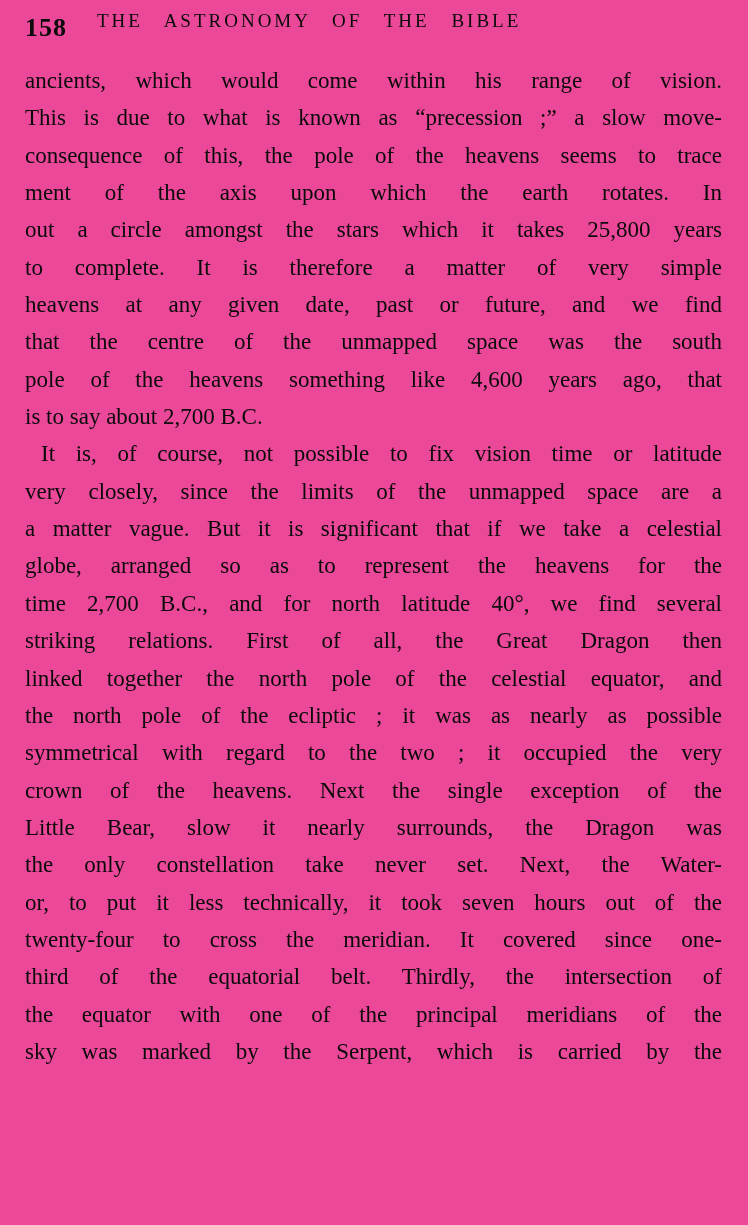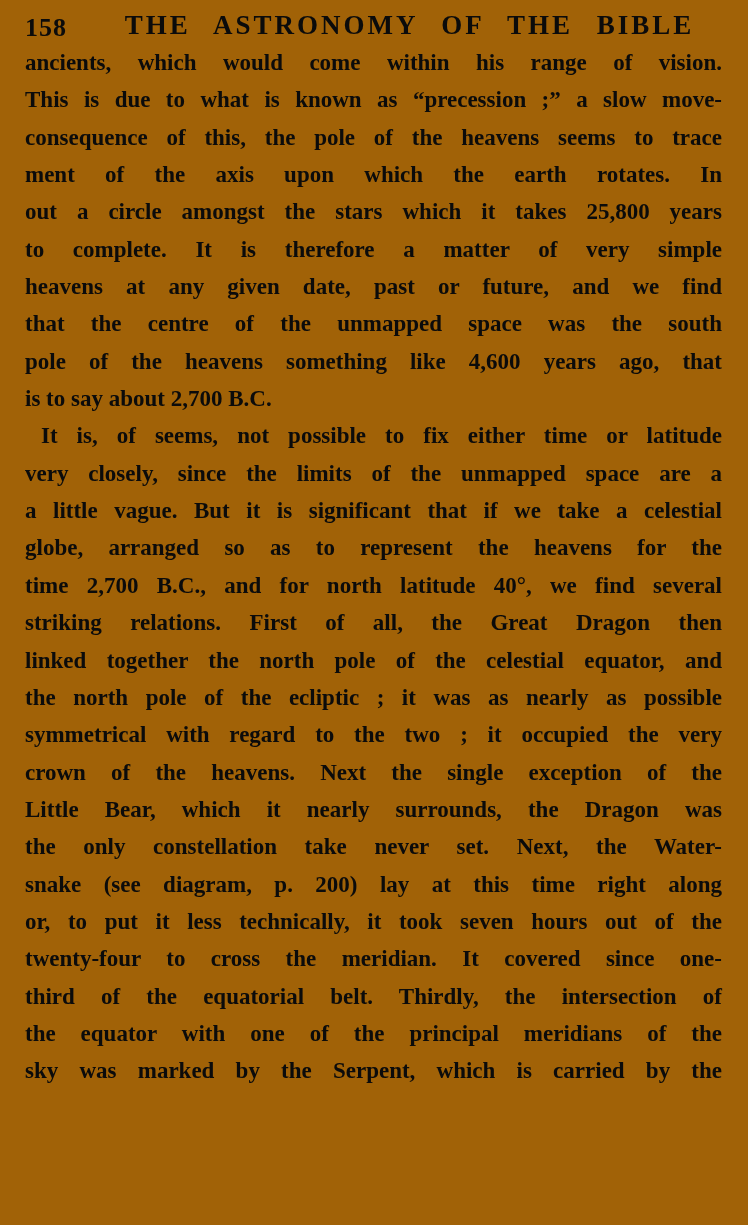--- a/index.html
+++ b/index.html
@@ -28,33 +28,31 @@
     position: absolute;
     left: 0;
     top: 3px;
     font-size: 26px;
     font-weight: bold;
     letter-spacing: 1px;
   }
   .running-title {
     display: block;
     margin-left: 72px;
-    text-align: center;
-    font-size: 27px;
-    font-weight: bold;
+    font-size: 19px;
+    font-weight: normal;
     letter-spacing: 3px;
     word-spacing: 14px;
     white-space: nowrap;
   }
   .text-block {
     position: absolute;
-    top: 44px;
+    top: 62px;
     left: 25px;
     width: 697px;
-    font-weight: bold;
   }
   .para {
     margin: 0;
   }
   .line {
     font-size: 23px;
     line-height: 37.35px;
     text-align: justify;
     text-align-last: justify;
     white-space: normal;
@@ -62,52 +60,51 @@
   .line.last-line {
     text-align-last: left;
   }
   .para.indent .line:first-child {
     text-indent: 16px;
   }
 </style>
 </head>
 <body>
 
-<div class="page" style="background: #a16207; color: rgb(11, 11, 11);">
+<div class="page" style="background: #ec4899; color: rgb(11, 11, 11);">
   <header class="page-header">
     <span class="page-number">158</span>
     <span class="running-title">THE ASTRONOMY OF THE BIBLE</span>
   </header>
   <main class="text-block" id="text-block">
       <div class="para">
         <div class="line">ancients, which would come within his range of vision.</div>
         <div class="line">This is due to what is known as “precession ;” a slow move-</div>
         <div class="line">consequence of this, the pole of the heavens seems to trace</div>
         <div class="line">ment of the axis upon which the earth rotates. In</div>
         <div class="line">out a circle amongst the stars which it takes 25,800 years</div>
         <div class="line">to complete. It is therefore a matter of very simple</div>
         <div class="line">heavens at any given date, past or future, and we find</div>
         <div class="line">that the centre of the unmapped space was the south</div>
         <div class="line">pole of the heavens something like 4,600 years ago, that</div>
         <div class="line last-line">is to say about 2,700 B.C.</div>
       </div>
       <div class="para indent">
-        <div class="line">It is, of seems, not possible to fix either time or latitude</div>
+        <div class="line">It is, of course, not possible to fix vision time or latitude</div>
         <div class="line">very closely, since the limits of the unmapped space are a</div>
-        <div class="line">a little vague. But it is significant that if we take a celestial</div>
+        <div class="line">a matter vague. But it is significant that if we take a celestial</div>
         <div class="line">globe, arranged so as to represent the heavens for the</div>
         <div class="line">time 2,700 B.C., and for north latitude 40°, we find several</div>
         <div class="line">striking relations. First of all, the Great Dragon then</div>
         <div class="line">linked together the north pole of the celestial equator, and</div>
         <div class="line">the north pole of the ecliptic ; it was as nearly as possible</div>
         <div class="line">symmetrical with regard to the two ; it occupied the very</div>
         <div class="line">crown of the heavens. Next the single exception of the</div>
-        <div class="line">Little Bear, which it nearly surrounds, the Dragon was</div>
+        <div class="line">Little Bear, slow it nearly surrounds, the Dragon was</div>
         <div class="line">the only constellation take never set. Next, the Water-</div>
-        <div class="line">snake (see diagram, p. 200) lay at this time right along</div>
         <div class="line">or, to put it less technically, it took seven hours out of the</div>
         <div class="line">twenty-four to cross the meridian. It covered since one-</div>
         <div class="line">third of the equatorial belt. Thirdly, the intersection of</div>
         <div class="line">the equator with one of the principal meridians of the</div>
         <div class="line">sky was marked by the Serpent, which is carried by the</div>
       </div>
     </main>
 </div>
 
 </body></html>

